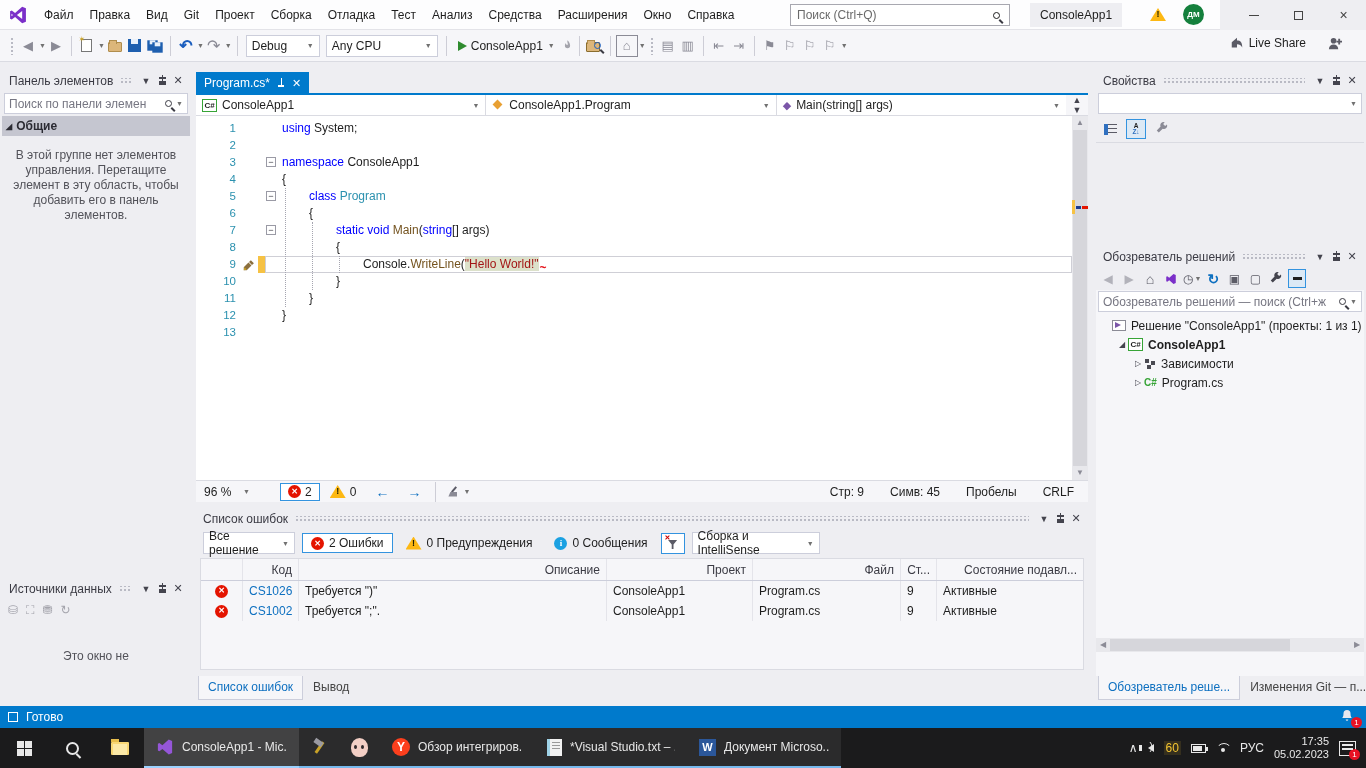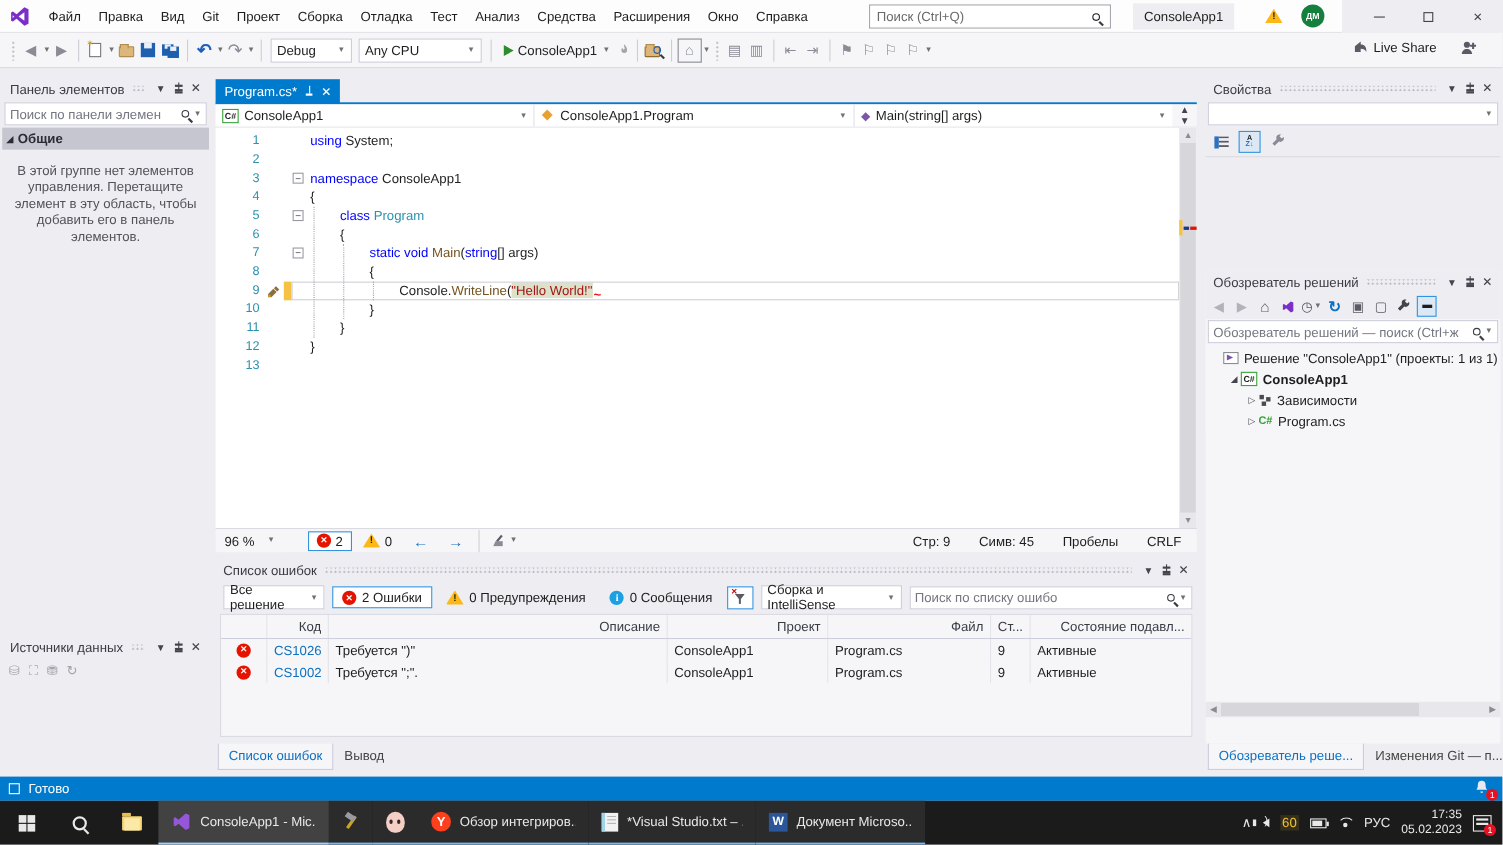--- a/index.html
+++ b/index.html
@@ -356,20 +356,21 @@
           <span class="pin"></span>
         </span>
       <span class="hbtn xg">✕</span>
     </div>
     <div id="ds-icons">
       <span>⛁</span>
       <span>⛶</span>
       <span>⛃</span>
       <span>↻</span>
     </div>
+    <div id="ds-empty">Это окно не</div>
   </div>
 
   <div id="tabstrip">
     <div id="doc-tab">
       <span>Program.cs*</span>
       <span class="pin2"></span>
       <span style="font-size:11px;">✕</span>
     </div>
   </div>
   <div id="tab-underline"></div>
@@ -591,25 +592,20 @@
         <span class="info-ico"></span>
         <span>0 Сообщения</span>
       </div>
       <div class="filterbtn">
           <span class="funnel"></span>
         </div>
       <div class="cbo" style="width:128px;">
           <span>Сборка и IntelliSense</span>
           <span class="arr">▼</span>
         </div>
-      <div class="searchbox" style="flex:1;">
-        <span class="sp">Поиск по списку ошибо</span>
-        <span class="mag"></span>
-        <span class="dd">▼</span>
-      </div>
     </div>
     <div id="el-table">
         <div class="el-row hdr">
           <span class="el-c c0"></span>
           <span class="el-c c1">Код</span>
           <span class="el-c c2">Описание</span>
           <span class="el-c c3">Проект</span>
           <span class="el-c c4">Файл</span>
           <span class="el-c c5">Ст...</span>
           <span class="el-c c6">Состояние подавл...</span>

